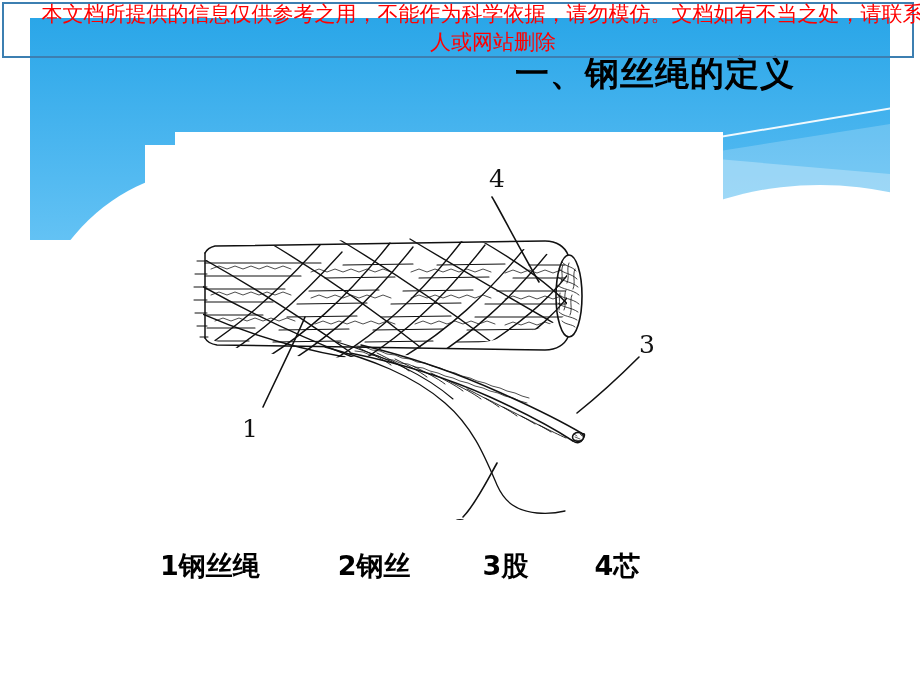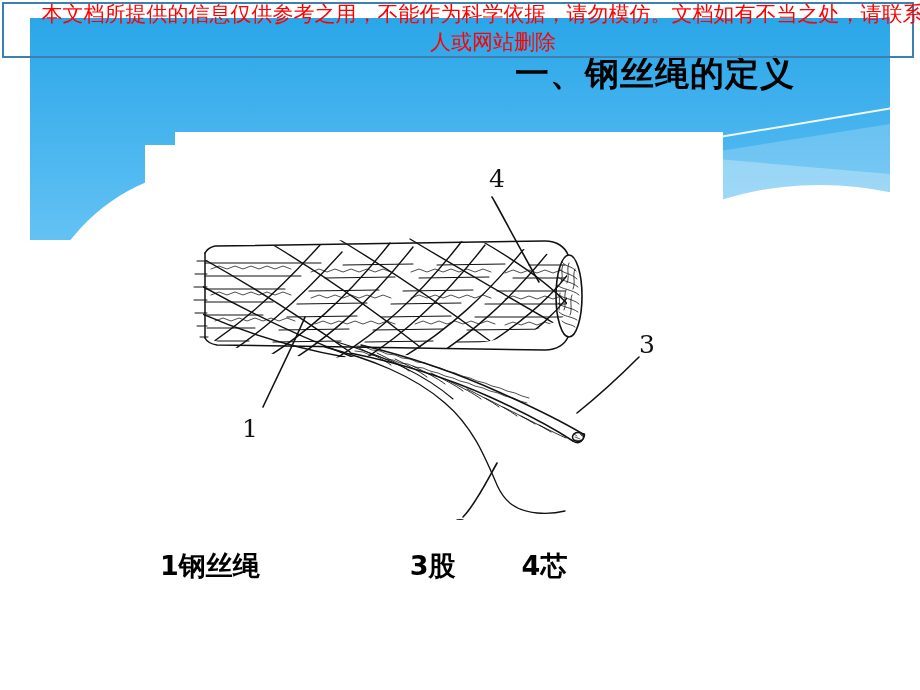--- a/index.html
+++ b/index.html
@@ -345,20 +345,21 @@
         <text x="97" y="292">1</text>
         <text x="494" y="208">3</text>
         <text x="308" y="392">2</text>
       </g>
     </svg>
   </div>
 
   <div class="caption-row">
     <span class="caption-item">1钢丝绳</span>
     <span class="cap-gap-1"></span>
+    <span class="caption-item">2钢丝</span>
     <span class="cap-gap-2"></span>
     <span class="caption-item">3股</span>
     <span class="cap-gap-3"></span>
     <span class="caption-item">4芯</span>
   </div>
 
   <div class="disclaimer-box"></div>
   <div class="disclaimer-text">本文档所提供的信息仅供参考之用，不能作为科学依据，请勿模仿。文档如有不当之处，请联系本人或网站删除</div>
 
 </div>

